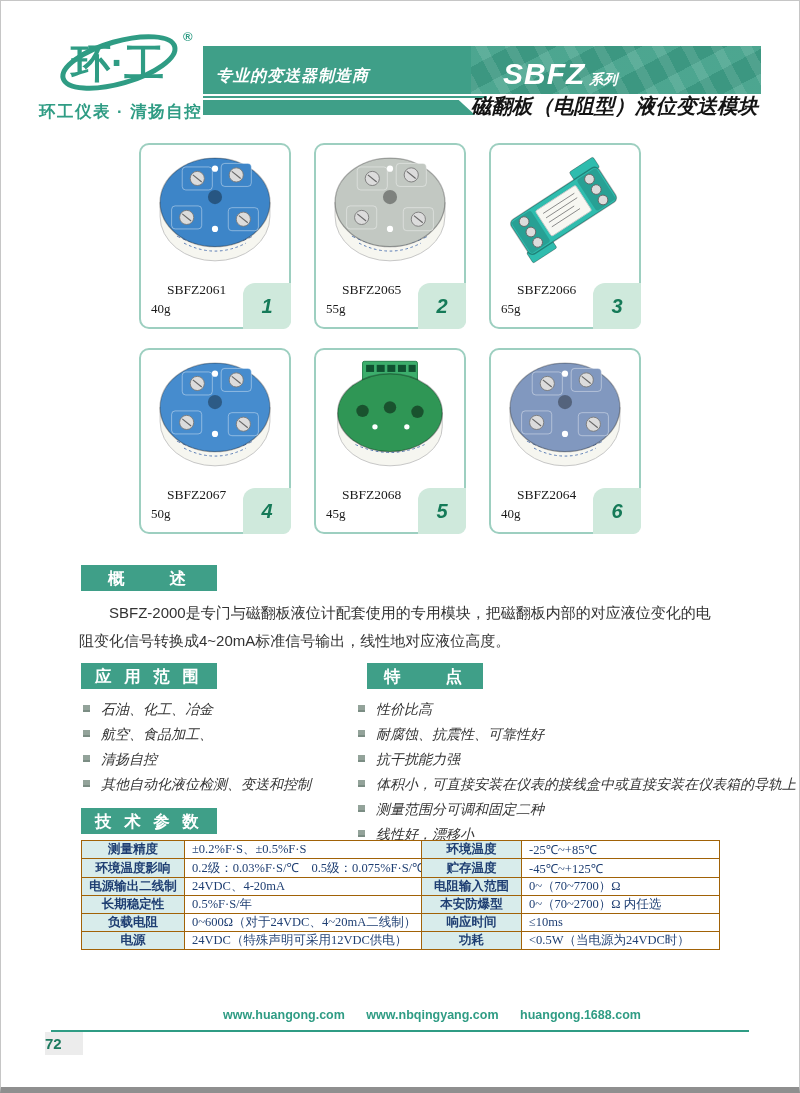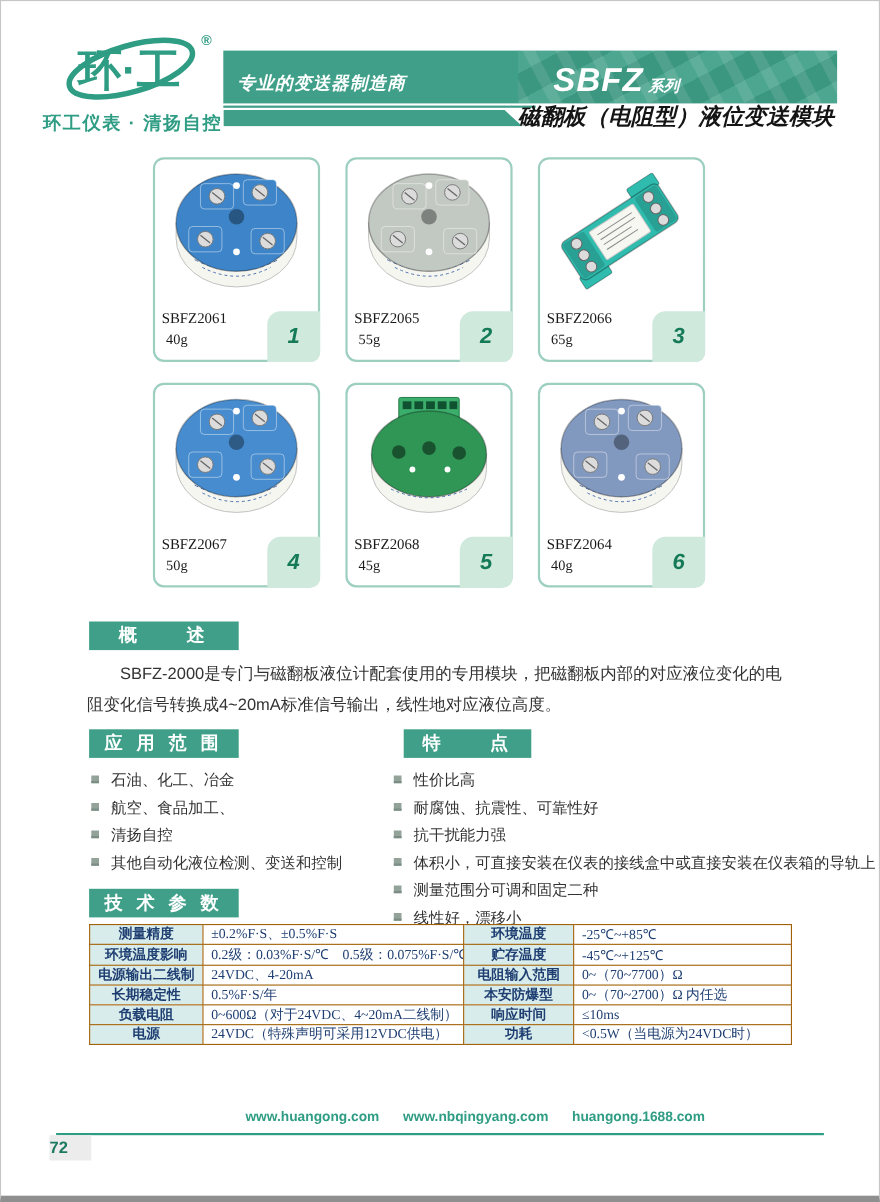--- a/index.html
+++ b/index.html
@@ -25,37 +25,37 @@
   .series-suffix{font-size:14px;margin-left:4px;}
   .sub-line{position:absolute;left:202px;top:95px;width:284px;height:2px;background:#3f9f88;}
   .sub-stripe{position:absolute;left:202px;top:99px;width:272px;height:15px;background:#3f9f88;
     clip-path:polygon(0 0,94% 0,100% 100%,0 100%);}
   .page-title{position:absolute;left:470px;top:91px;width:300px;
     font-size:20.5px;font-weight:900;font-style:italic;color:#141414;white-space:nowrap;}
   
   .card{position:absolute;width:152px;height:186px;background:#fff;
     border:2px solid #9dcfc0;border-radius:10px;box-sizing:border-box;}
   .photo{display:block;margin:6px auto 0;}
-  .model{position:absolute;left:6px;bottom:29px;font-family:"Liberation Serif",serif;
+  .model{position:absolute;left:26px;bottom:29px;font-family:"Liberation Serif",serif;
     font-size:13.5px;color:#1a1a1a;text-align:center;}
   .weight{position:absolute;left:10px;bottom:10px;font-family:"Liberation Serif",serif;
     font-size:13px;color:#1a1a1a;}
   .badge{position:absolute;right:-2px;bottom:-2px;width:48px;height:46px;background:#cfe9dc;
     border-radius:12px 0 8px 0;display:flex;align-items:center;justify-content:center;
     color:#157a58;font-weight:900;font-size:20px;font-style:italic;}
   
   .sec-head{position:absolute;background:#3f9f88;color:#fff;font-weight:bold;font-size:16.5px;
     height:26px;line-height:26px;text-align:center;letter-spacing:4px;padding:0 4px;box-sizing:border-box;}
   #head-overview{left:80px;top:564px;width:136px;}
   #head-apps{left:80px;top:662px;width:136px;}
   #head-features{left:366px;top:662px;width:116px;}
   #head-specs{left:80px;top:807px;width:136px;}
   .overview-body{position:absolute;left:78px;top:598px;width:646px;
     font-size:15px;color:#333;line-height:1.85;text-indent:2em;font-weight:500;}
-  .blist{position:absolute;list-style:none;margin:0;padding:0;}
+  .blist{position:absolute;list-style:none;margin:0;padding:0;font-style:italic;}
   #list-apps{left:80px;top:696px;width:260px;}
   #list-features{left:355px;top:696px;width:430px;}
   .blist li{position:relative;padding-left:20px;font-size:14px;color:#333;
     line-height:25px;white-space:nowrap;}
   .bullet{position:absolute;left:2px;top:8px;width:7px;height:7px;background:#93a39a;
     border-bottom:2px solid #7b8d84;box-sizing:border-box;}
   
   .specs{position:absolute;left:80px;top:839px;width:638px;border-collapse:collapse;table-layout:fixed;}
   .specs td{border:1px solid #a16207;height:17px;font-size:12.5px;color:#1e3e72;
     padding:0 4px;overflow:hidden;white-space:nowrap;}

